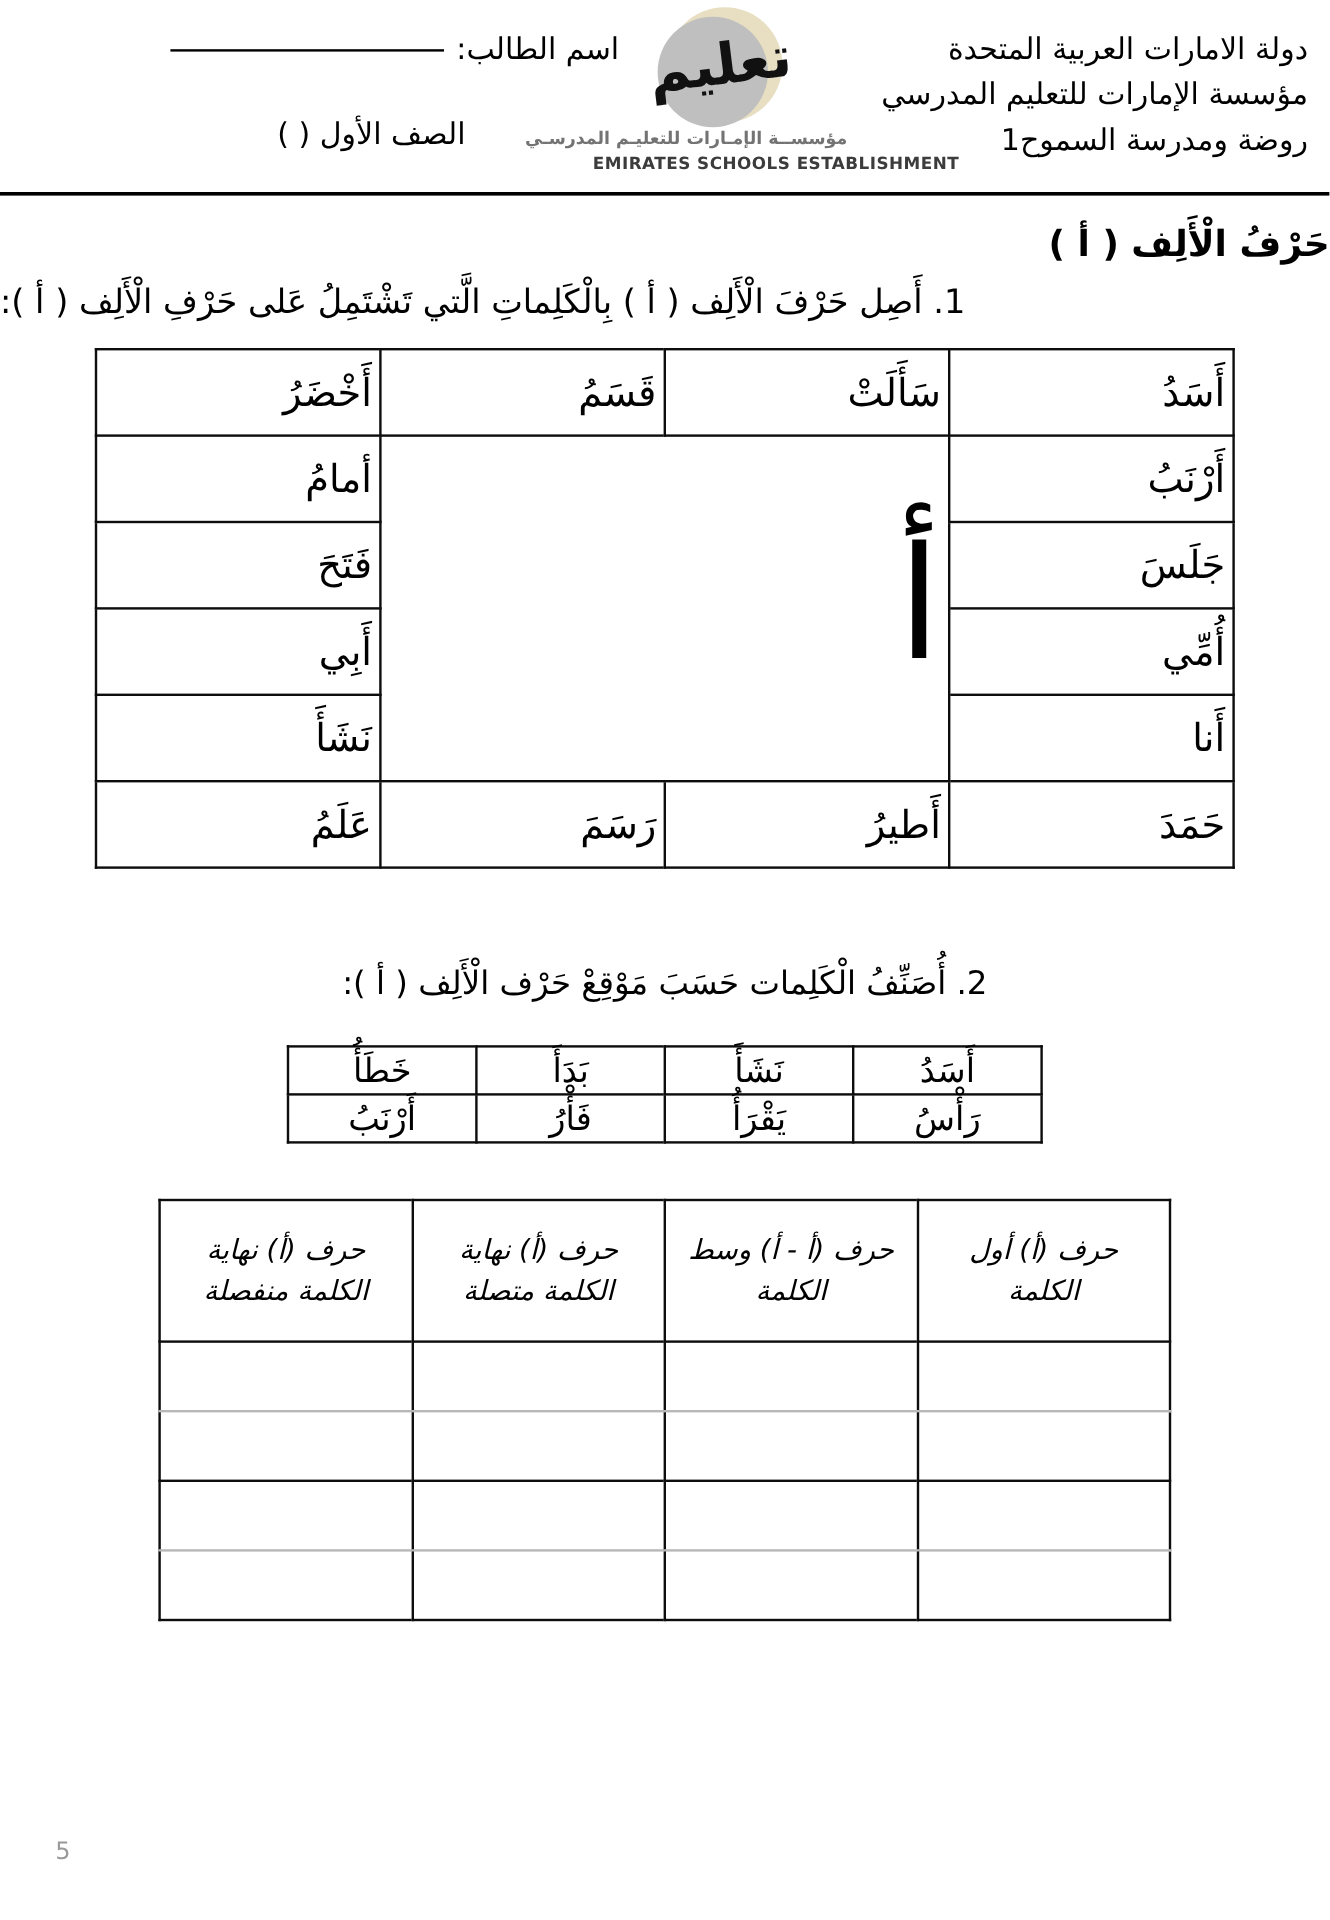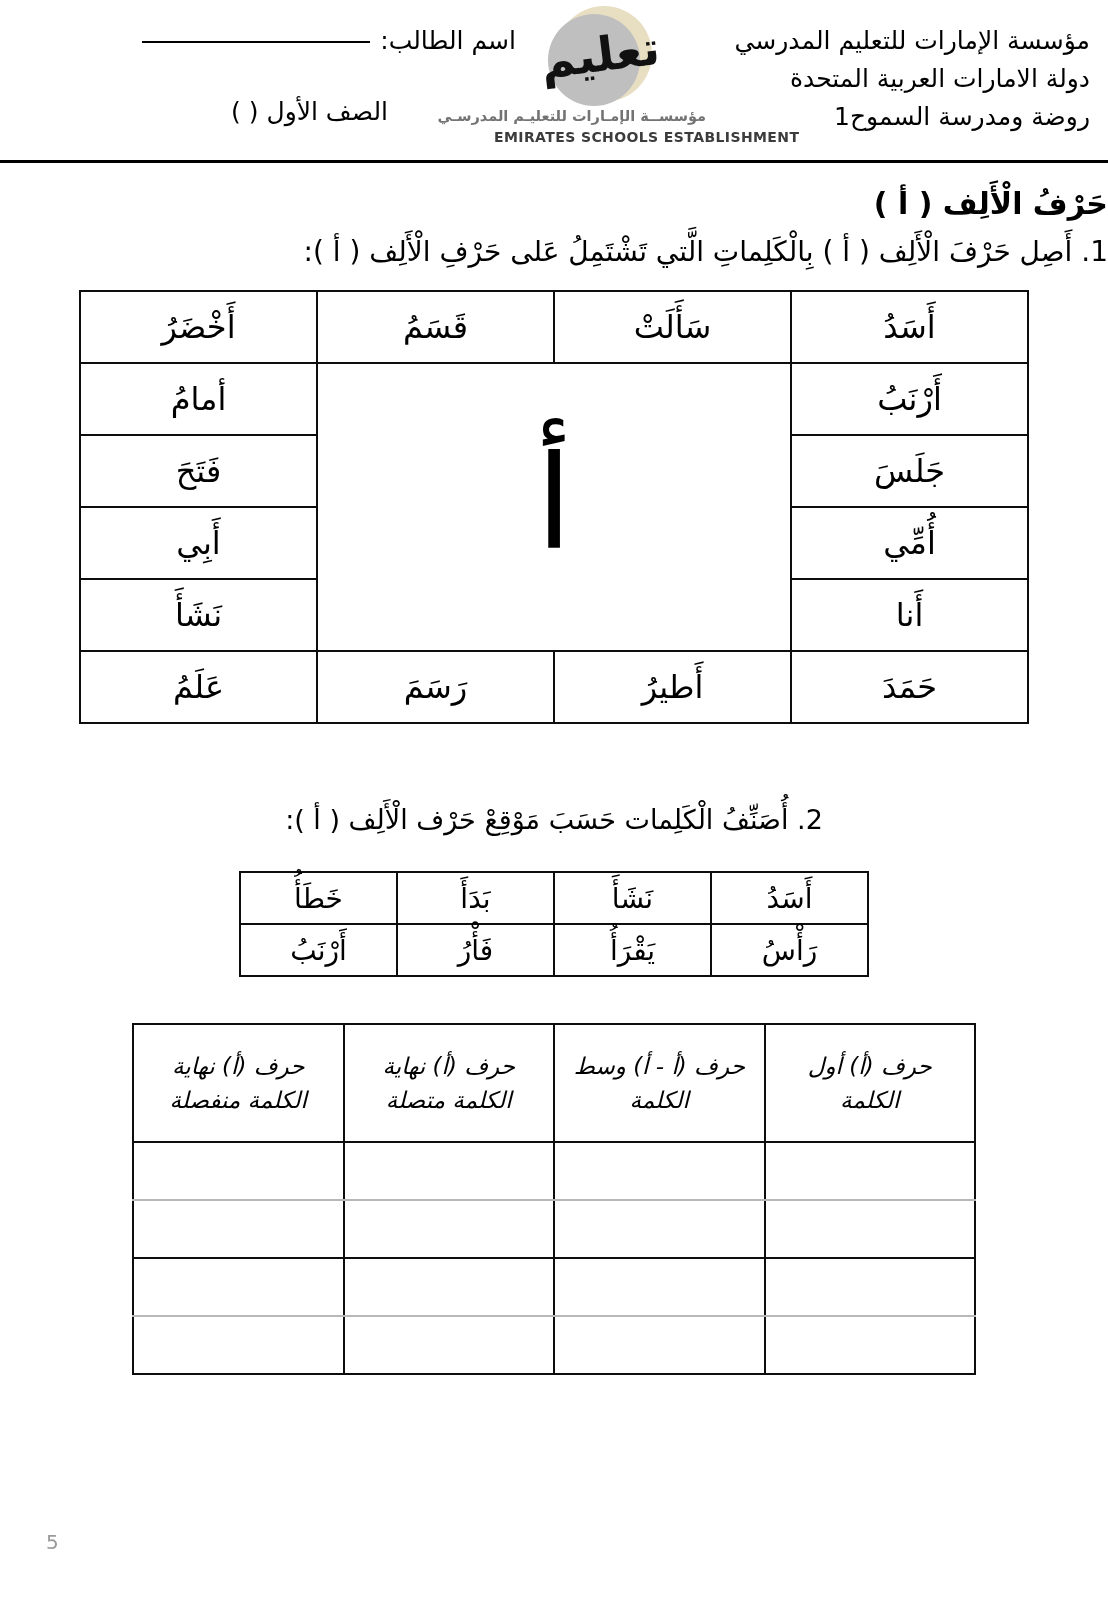--- a/index.html
+++ b/index.html
@@ -135,21 +135,21 @@
   
   .doc-title {
     text-align: right;
     font-size: 30px;
     font-weight: 700;
     margin-top: 24px;
     direction: rtl;
   }
   .q-line {
     direction: rtl;
-    text-align: right;
+    text-align: left;
     font-size: 28px;
     margin-top: 14px;
     white-space: nowrap;
   }
   .q-line.q2 {
     margin-top: 0;
     padding-right: 0;
     text-align: center;
     font-size: 27px;
   }
@@ -159,21 +159,21 @@
 
   .tbl-match {
     width: 948px;
     margin: 22px auto 0 auto;
     table-layout: fixed;
     direction: rtl;
   }
   .tbl-match td {
     border: 2.5px solid #0d0d0d;
     height: 72px;
-    text-align: center;
+    text-align: right;
     vertical-align: middle;
     font-size: 32px;
     padding: 0 6px;
   }
   .tbl-match .mid-letter {
     font-size: 130px;
     line-height: 0.95;
     font-weight: 400;
     padding-bottom: 6px;
   }
@@ -184,21 +184,21 @@
 
   
   .tbl-bank {
     width: 630px;
     margin: 36px auto 0 auto;
     table-layout: fixed;
     direction: rtl;
   }
   .tbl-bank td {
     border: 2.5px solid #0d0d0d;
-    height: 52px;
+    height: 40px;
     text-align: center;
     vertical-align: middle;
     font-size: 28px;
   }
 
   
   .tbl-classify {
     width: 844px;
     margin: 46px auto 0 auto;
     table-layout: fixed;
@@ -233,22 +233,22 @@
     color: #9a9a9a;
     direction: ltr;
   }
 </style>
 </head>
 <body>
 
 <div class="header">
 
   <div class="header-right">
+    <div>دولة الامارات العربية المتحدة</div>
     <div>مؤسسة الإمارات للتعليم المدرسي</div>
-    <div>دولة الامارات العربية المتحدة</div>
     <div>روضة ومدرسة السموح1</div>
   </div>
 
   <div class="logo-wrap">
     <div class="logo-mark">
       <div class="logo-crescent"></div>
       <div class="logo-circle"></div>
       <div class="logo-script">تعليم</div>
     </div>
     <div class="logo-ar">مؤسســة الإمـارات للتعليـم المدرسـي</div>

